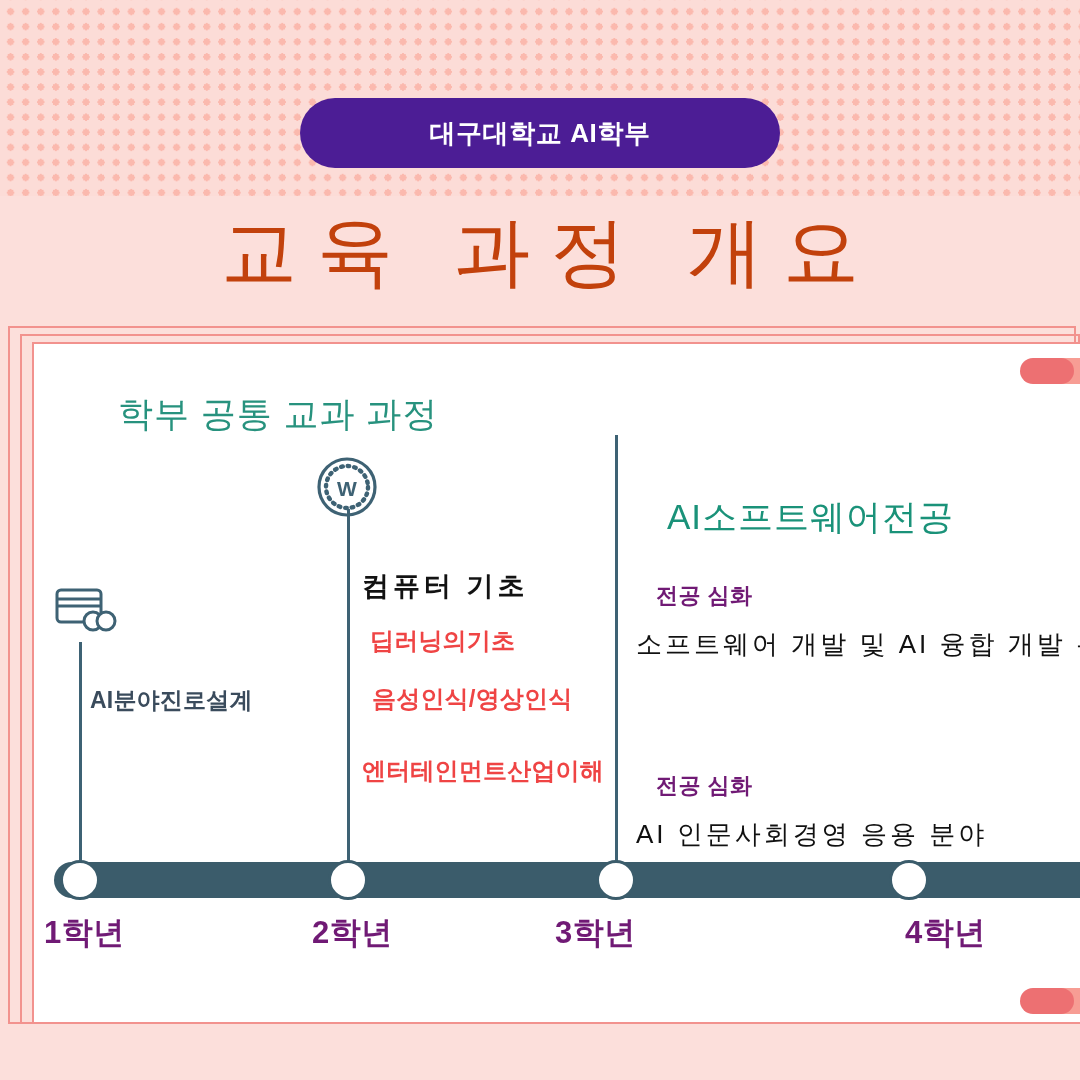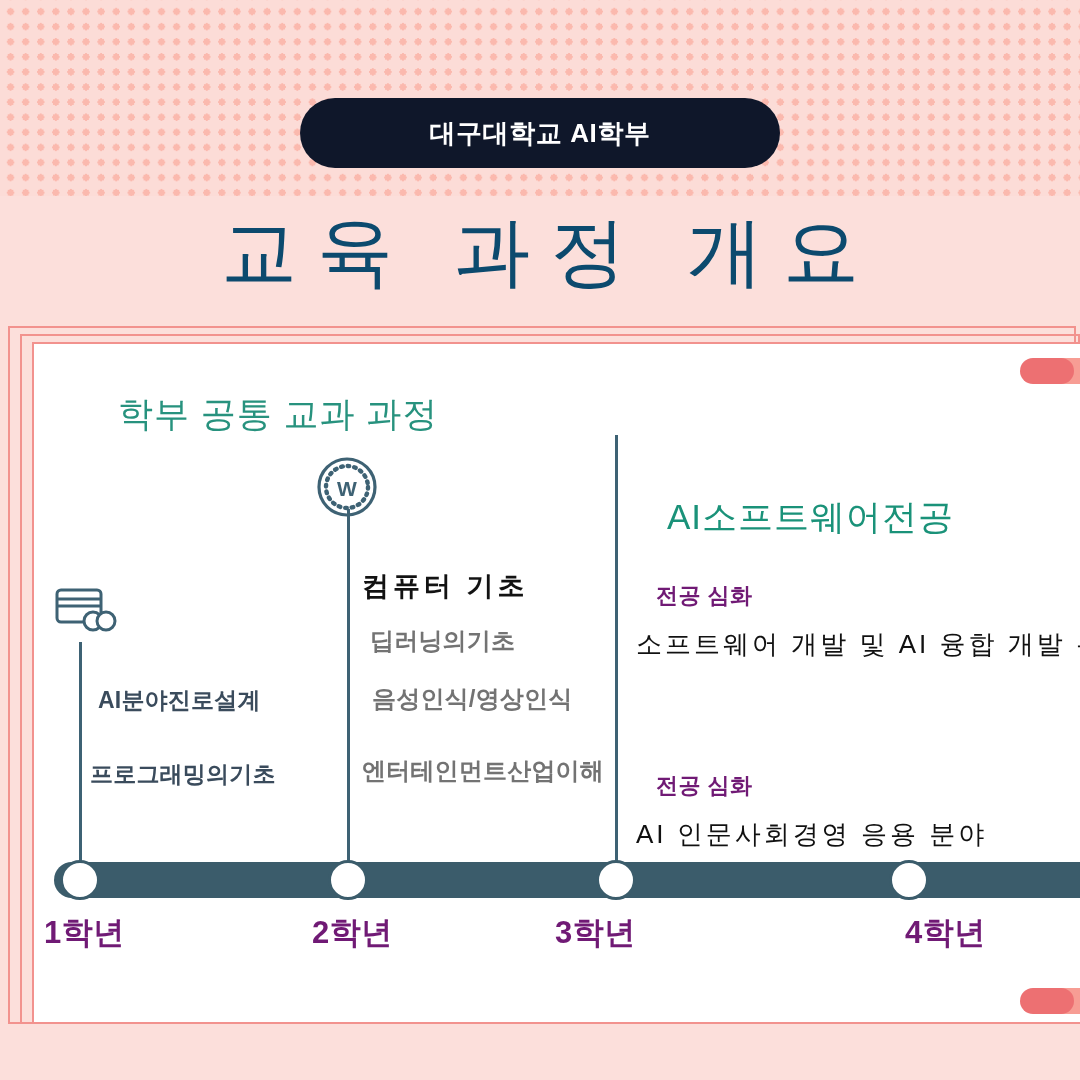--- a/index.html
+++ b/index.html
@@ -15,34 +15,34 @@
     position:absolute;left:0;top:0;width:1080px;height:196px;
     background-color:#FCDCD7;
     background-image:radial-gradient(#FBB9AE 3.4px, transparent 3.6px);
     background-size:15.1px 15.1px;
     background-position:3px 4px;
   }
 
   
   #badge{
     position:absolute;left:300px;top:98px;width:480px;height:70px;
-    background:#0f172a;border-radius:36px;
+    background:#4c1d95;border-radius:36px;
     display:flex;align-items:center;justify-content:center;
     z-index:6;
     text-align:center;
   }
   #badge .badge-text{
     color:#ffffff;font-size:26px;font-weight:bold;letter-spacing:.6px;
     white-space:nowrap;
   }
 
   
   #page-title{
     position:absolute;left:0;top:214px;width:1080px;text-align:center;
-    font-size:76px;font-weight:300;color:#0c4a6e;
+    font-size:76px;font-weight:300;color:#c2410c;
     letter-spacing:20px;text-indent:20px;line-height:1;
     z-index:5;
   }
 
   
   .frame{position:absolute;border:2.5px solid #F2928E;background:transparent;}
   #frame-outer{left:8px;  top:326px; width:1064px; height:694px;}
   #frame-mid  {left:20px; top:334px; width:1056px; height:686px;}
   #card{
     position:absolute;left:32px;top:342px;width:1048px;height:678px;
@@ -84,28 +84,28 @@
   #vline-y1{left:45px;  top:298px; height:232px;}
   #vline-y2{left:313px; top:165px; height:365px;}
   #vline-y3{left:581px; top:91px;  height:439px;}
 
   
   .course{position:absolute;white-space:nowrap;}
 
   .y1-course{
     color:#3A4B5C;font-size:23px;font-weight:bold;letter-spacing:.2px;
   }
-  #y1-c1{left:56px;top:341px;margin-left:8px;}
+  #y1-c1{left:56px;top:341px;}
   #y1-c2{left:56px;top:415px;}
 
   .y2-head{
     color:#121212;font-size:27px;font-weight:bold;letter-spacing:4px;
   }
   #y2-c0{left:328px;top:224px;}
-  .y2-course{color:#737373;font-size:24px;font-weight:bold;letter-spacing:.2px;}
+  .y2-course{color:#ef4444;font-size:24px;font-weight:bold;letter-spacing:.2px;}
   #y2-c1{left:336px;top:281px;}
   #y2-c2{left:338px;top:339px;}
   #y2-c3{left:328px;top:411px;}
 
   .deep-label{color:#701a75;font-size:22px;font-weight:bold;letter-spacing:.5px;}
   .deep-desc{color:#111111;font-size:26px;font-weight:400;letter-spacing:3px;white-space:nowrap;}
   #major1-sub {left:622px;top:237px;}
   #major1-desc{left:602px;top:283px;}
   #major2-sub {left:622px;top:427px;}
   #major2-desc{left:602px;top:473px;}
@@ -172,21 +172,20 @@
         <circle cx="33" cy="33" r="21" fill="none" stroke="#3E6274" stroke-width="4.4" stroke-dasharray="1.6 5" stroke-linecap="round"></circle>
         <text x="33" y="42" text-anchor="middle" font-size="21" font-weight="bold" fill="#3E6274" font-family="Liberation Sans, sans-serif">W</text>
       </svg>
     </span>
 
     <div class="vline" id="vline-y1"></div>
     <div class="vline" id="vline-y2"></div>
     <div class="vline" id="vline-y3"></div>
 
     <div class="course y1-course" id="y1-c1">AI분야진로설계</div>
-    <div class="course y1-course" id="y1-c2">프로그래밍의기초</div>
 
     <div class="course y2-head" id="y2-c0">컴퓨터 기초</div>
     <div class="course y2-course" id="y2-c1">딥러닝의기초</div>
     <div class="course y2-course" id="y2-c2">음성인식/영상인식</div>
     <div class="course y2-course" id="y2-c3">엔터테인먼트산업이해</div>
 
     <div class="course deep-label" id="major1-sub">전공 심화</div>
     <div class="course deep-desc" id="major1-desc">소프트웨어 개발 및 AI 융합 개발 분0</div>
 
     <div class="course deep-label" id="major2-sub">전공 심화</div>

